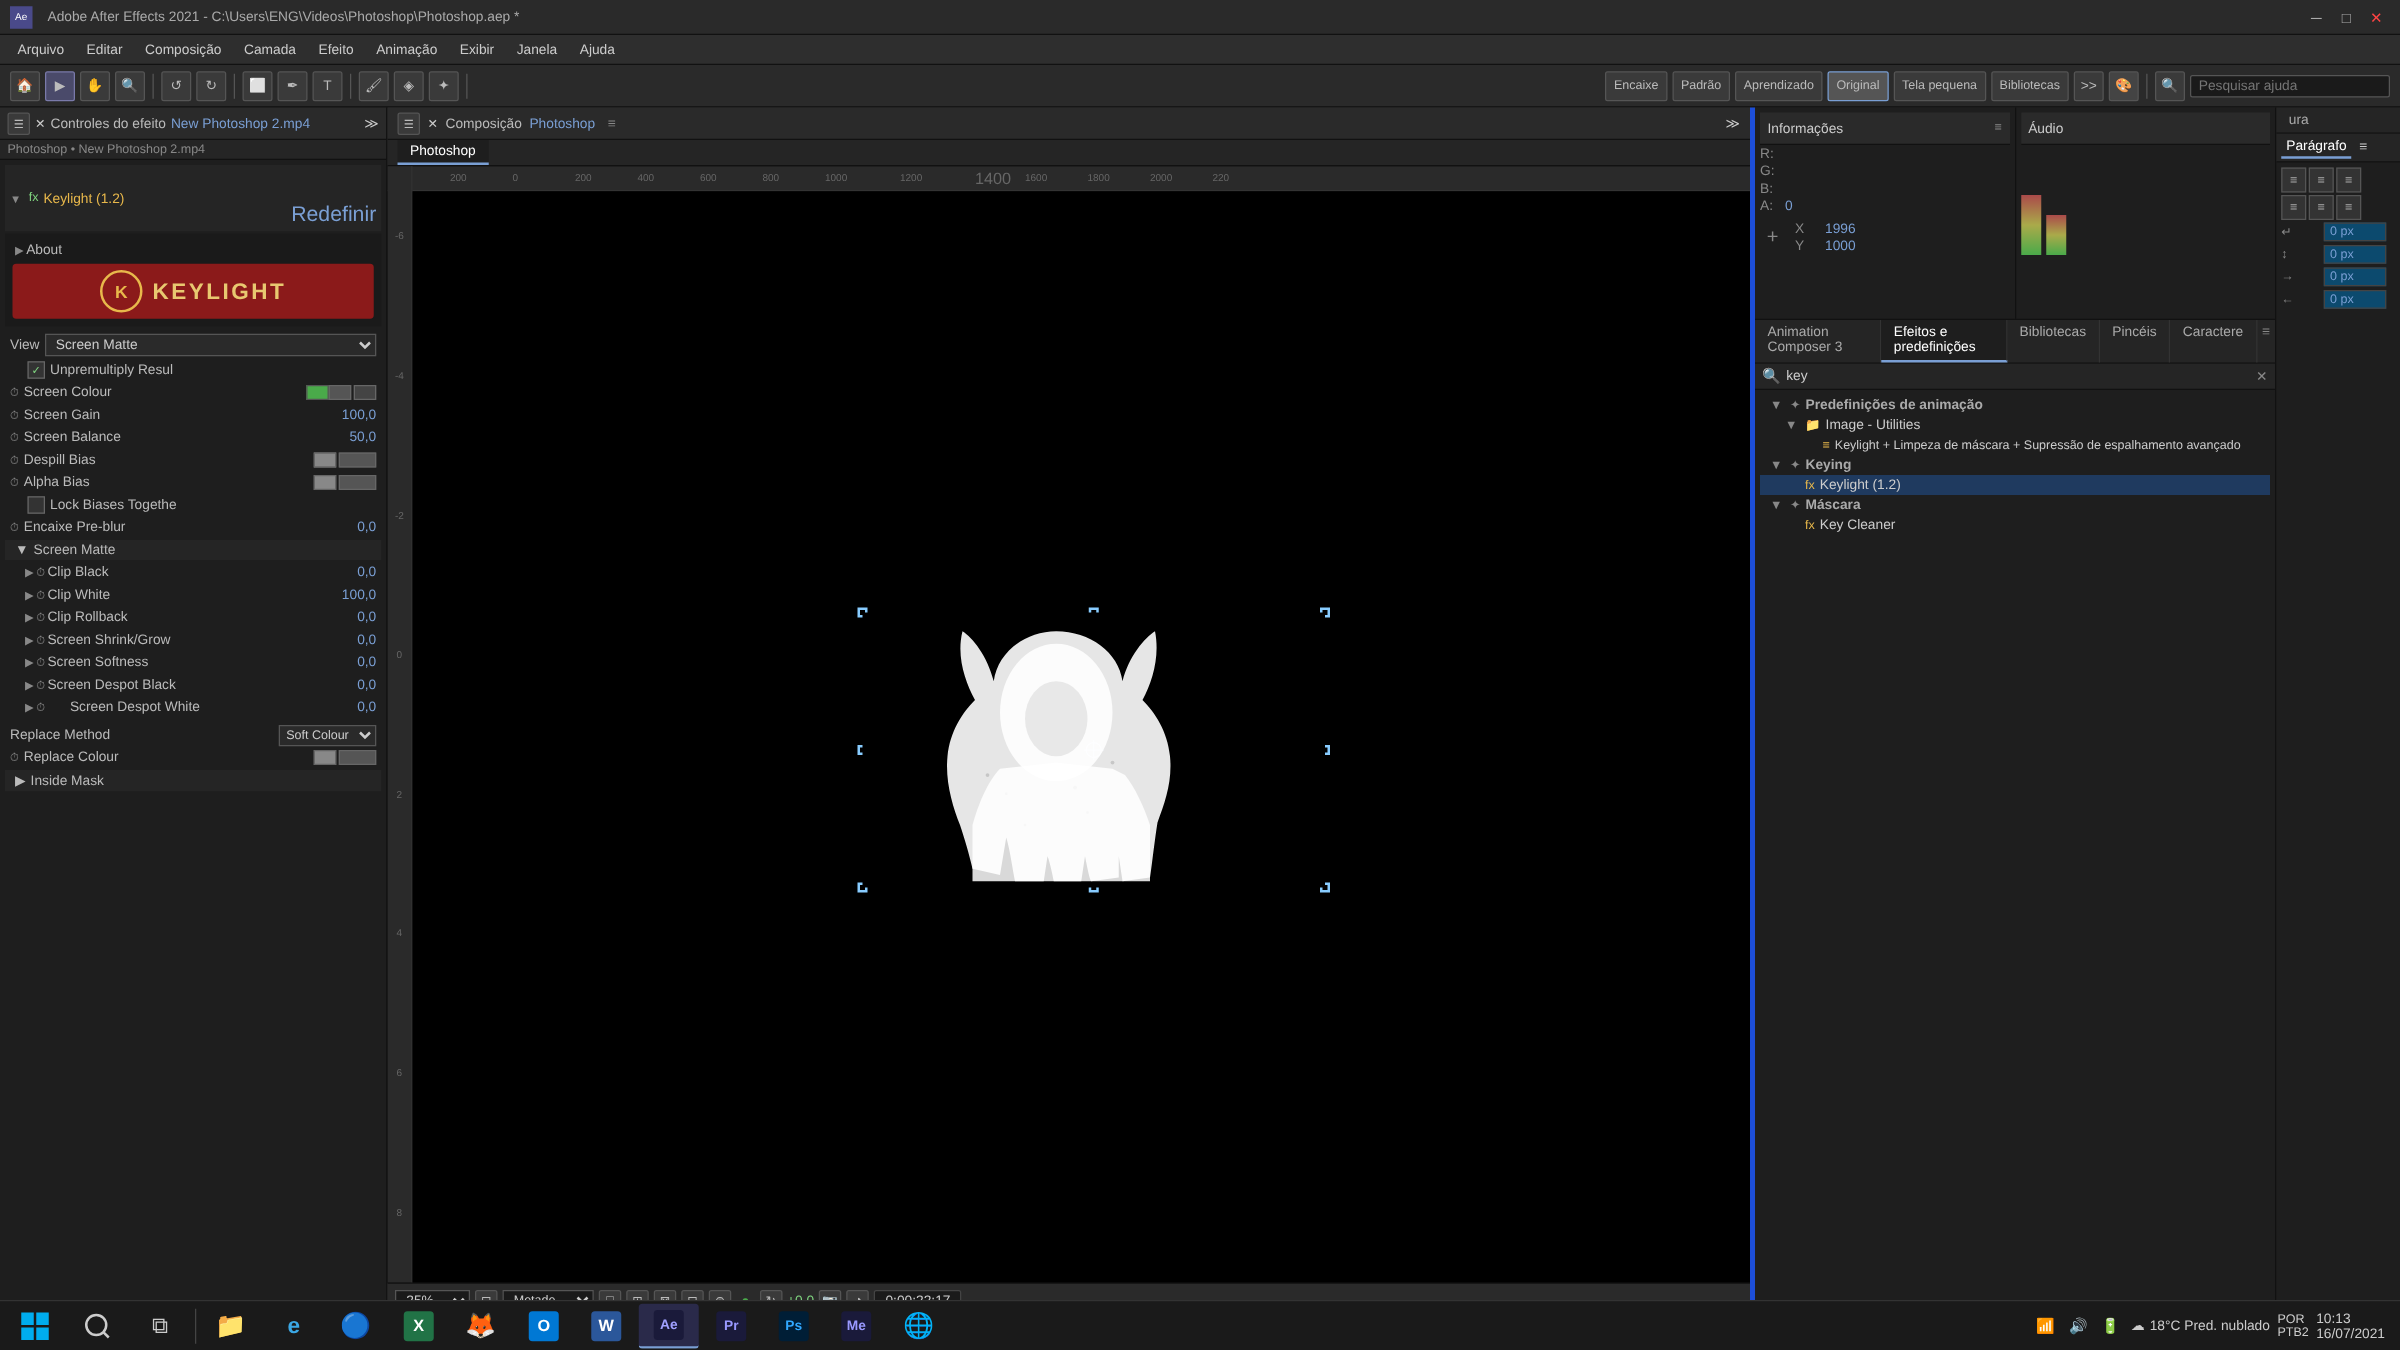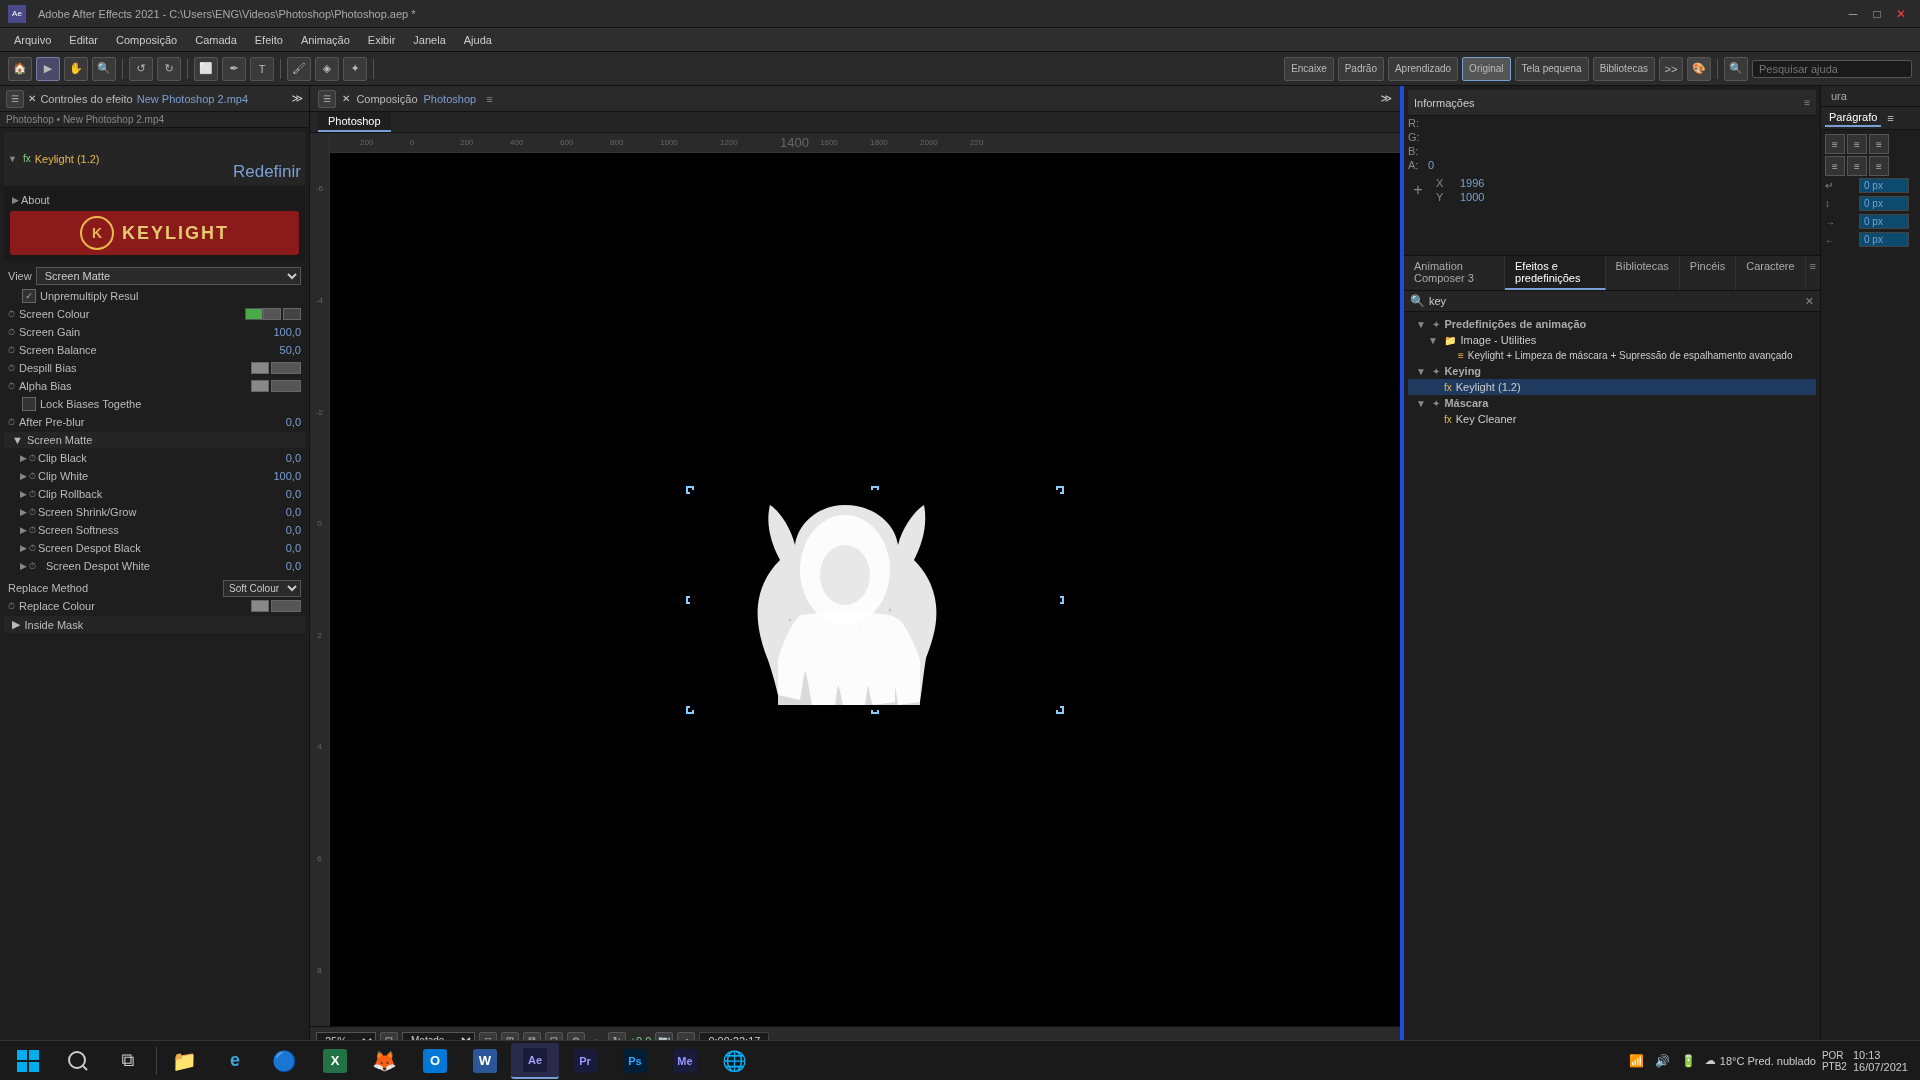--- a/index.html
+++ b/index.html
@@ -285,21 +285,21 @@
       </div>
 
       <div class="ctrl-row">
         <span style="width:14px"></span>
         <div class="checkbox-el"></div>
         <span class="ctrl-label" style="margin-left:4px">Lock Biases Togethe</span>
       </div>
 
       <div class="ctrl-row">
         <span class="stopwatch-icon">⏱</span>
-        <span class="ctrl-label" style="margin-left:4px">After Pre-blur</span>
+        <span class="ctrl-label" style="margin-left:4px">Encaixe Pre-blur</span>
         <span class="ctrl-value">0,0</span>
       </div>
 
       <div class="section-header">
         <span>▼</span>
         <span>Screen Matte</span>
       </div>
 
       <div class="ctrl-row ctrl-indent1">
         <span class="collapse-arrow">▶</span>
@@ -339,21 +339,21 @@
       <div class="ctrl-row ctrl-indent1">
         <span class="collapse-arrow">▶</span>
         <span class="stopwatch-icon">⏱</span>
         <span class="ctrl-label" style="margin-left:2px">Screen Despot Black</span>
         <span class="ctrl-value">0,0</span>
       </div>
 
       <div class="ctrl-row ctrl-indent1">
         <span class="collapse-arrow">▶</span>
         <span class="stopwatch-icon">⏱</span>
-        <span class="ctrl-label" style="margin-left:10px">Screen Despot White</span>
+        <span class="ctrl-label" style="margin-left:20px">Screen Despot White</span>
         <span class="ctrl-value">0,0</span>
       </div>
 
       <div class="ctrl-row" style="margin-top:4px">
         <span class="ctrl-label">Replace Method</span>
         <select style="background:#2a2a2a;border:1px solid #555;color:#ccc;font-size:10px;padding:1px">
           <option>Soft Colour</option>
           <option>Hard Colour</option>
           <option>None</option>
         </select>
@@ -548,20 +548,30 @@
               <span class="info-key" style="width:20px">X</span>
               <span class="info-val">1996</span>
             </div>
             <div class="info-row">
               <span class="info-key" style="width:20px">Y</span>
               <span class="info-val">1000</span>
             </div>
           </div>
         </div>
       </div>
+      <div class="audio-right">
+        <div class="panel-header">
+          <span class="panel-title">Áudio</span>
+        </div>
+
+        <div style="display:flex;gap:4px;margin-top:8px;height:80px;align-items:flex-end">
+          <div style="width:16px;background:linear-gradient(to top,#4aaa4a,#aaaa4a,#aa4a4a);height:60%"></div>
+          <div style="width:16px;background:linear-gradient(to top,#4aaa4a,#aaaa4a,#aa4a4a);height:40%"></div>
+        </div>
+      </div>
     </div>
 
     <div class="effects-section">
       <div class="effects-tabs">
         <div class="eff-tab">Animation Composer 3</div>
         <div class="eff-tab active">Efeitos e predefinições</div>
         <div class="eff-tab">Bibliotecas</div>
         <div class="eff-tab">Pincéis</div>
         <div class="eff-tab">Caractere</div>
         <span style="margin-left:auto;color:#888;cursor:pointer;padding:4px">≡</span>

